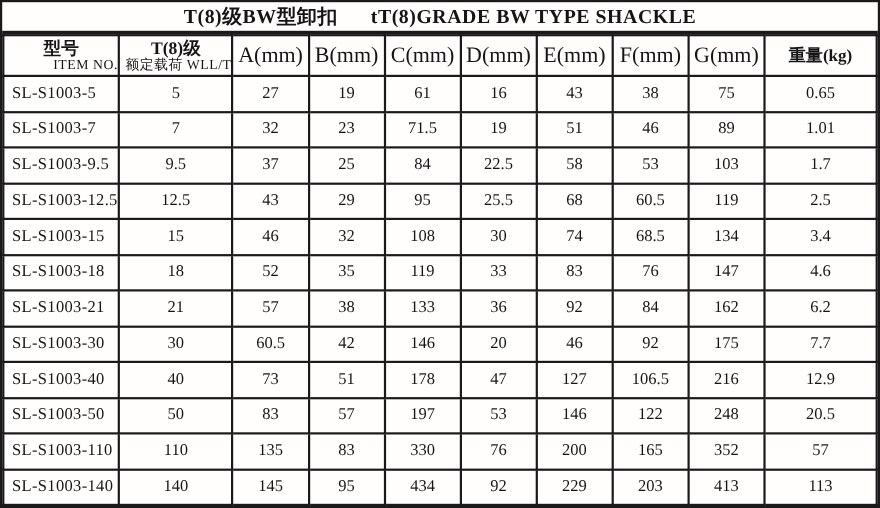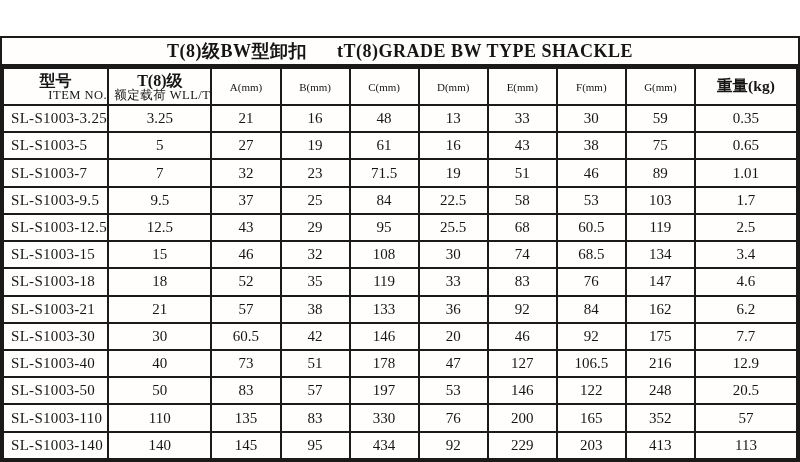--- a/index.html
+++ b/index.html
@@ -16,21 +16,20 @@
     overflow: hidden;
   }
   .sheet {
     position: absolute;
     inset: 0;
     border: 2px solid #1a1a1a;
     box-sizing: border-box;
     display: flex;
     flex-direction: column;
     background: #fffefd;
-    margin-top: 36px;
   }
   .title-bar {
     height: 26px;
     flex: 0 0 26px;
     border-bottom: 3px solid #1a1a1a;
     display: flex;
     align-items: center;
     justify-content: center;
     gap: 30px;
     font-weight: bold;
@@ -60,21 +59,21 @@
     font-size: 16px;
     line-height: 17px;
     font-weight: bold;
   }
   .h-bot {
     font-size: 12.5px;
     line-height: 13px;
     letter-spacing: 0.5px;
     text-align: right;
   }
-  .h-dim { font-size: 11px; }
+  .h-dim { font-size: 20px; }
   .h-weight { font-weight: bold; font-size: 15.5px; }
   td.item-cell {
     text-align: left;
     padding-left: 7px;
     font-size: 15px;
     letter-spacing: 0.3px;
   }
 </style>
 </head>
 <body>
@@ -113,32 +112,20 @@
         <th><span class="h-dim">B(mm)</span></th>
         <th><span class="h-dim">C(mm)</span></th>
         <th><span class="h-dim">D(mm)</span></th>
         <th><span class="h-dim">E(mm)</span></th>
         <th><span class="h-dim">F(mm)</span></th>
         <th><span class="h-dim">G(mm)</span></th>
         <th><span class="h-weight">重量(kg)</span></th>
       </tr>
     </thead>
     <tbody>
-  <tr>
-    <td class="item-cell">SL-S1003-3.25</td>
-    <td>3.25</td>
-    <td>21</td>
-    <td>16</td>
-    <td>48</td>
-    <td>13</td>
-    <td>33</td>
-    <td>30</td>
-    <td>59</td>
-    <td>0.35</td>
-  </tr>
 
   <tr>
     <td class="item-cell">SL-S1003-5</td>
     <td>5</td>
     <td>27</td>
     <td>19</td>
     <td>61</td>
     <td>16</td>
     <td>43</td>
     <td>38</td>

